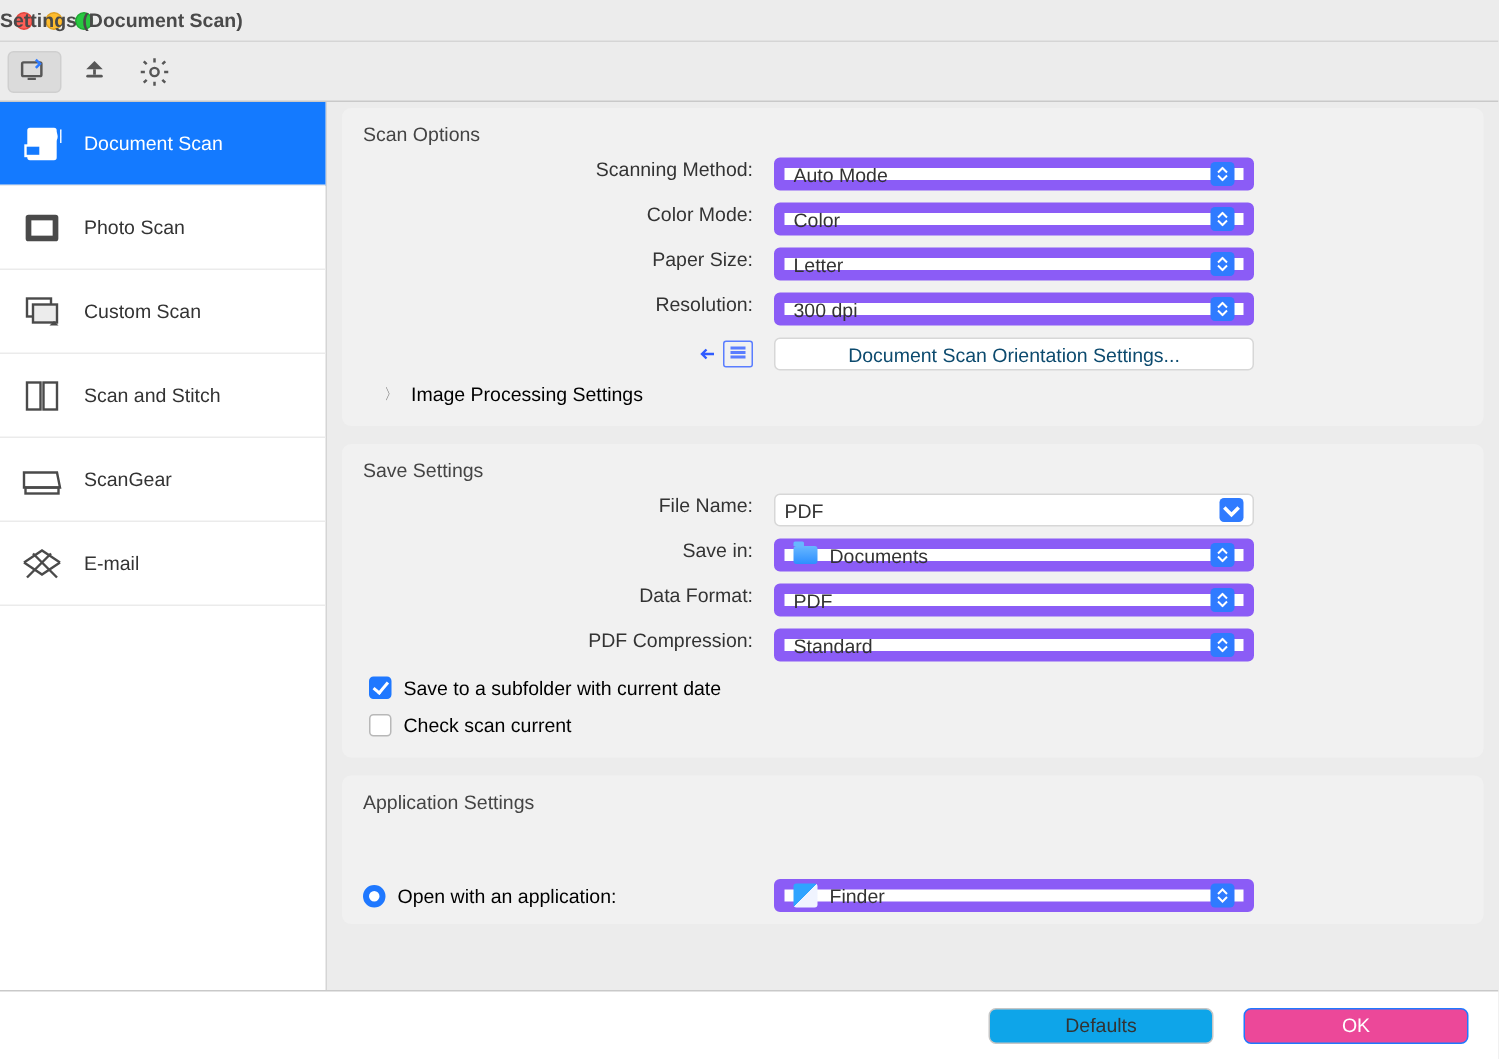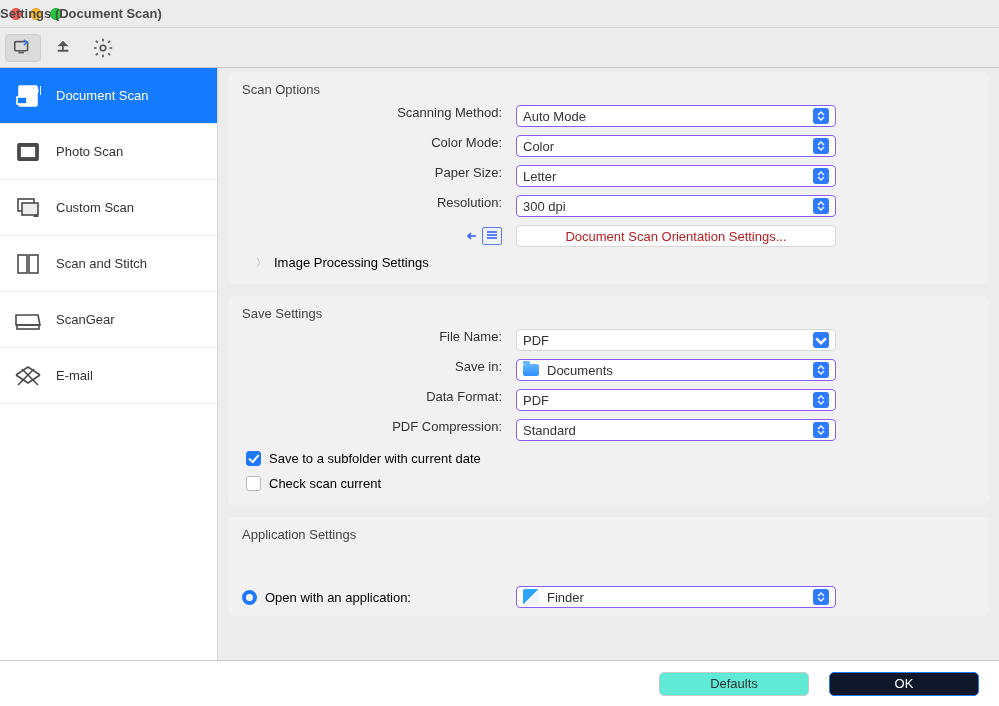--- a/index.html
+++ b/index.html
@@ -133,21 +133,21 @@
     }
     .row .label {
       width:260px;
       text-align:right;
       color:#333;
     }
     .select {
       flex:0 0 320px;
       height:22px;
       background:#fff;
-      border:1px solid #8b5cf6;
+      border:7px solid #8b5cf6;
       border-radius:4px;
       display:flex;
       align-items:center;
       padding:0 6px;
       position:relative;
     }
     .select .text{
       flex:1;
       color:#333;
       overflow:hidden;
@@ -166,21 +166,21 @@
     .select.with-icon .text { padding-left:4px;}
     .btn-white {
       flex:0 0 320px;
       height:22px;
       background:#fff;
       border:1px solid #d7d7d7;
       border-radius:4px;
       display:flex;
       align-items:center;
       justify-content:center;
-      color:#b91c1c;
+      color:#0c4a6e;
     }
     .disclosure-row {
       display:flex;
       align-items:center;
       gap:8px;
       margin-top:6px;
       padding-left:14px;
     }
     .disclosure-arrow {
       color:#777;
@@ -243,27 +243,27 @@
       align-items:center;
       justify-content:flex-end;
       padding:0 20px;
       gap:20px;
     }
     .btn {
       min-width:150px;
       height:24px;
       border-radius:5px;
       border:1px solid #c6c6c6;
-      background:#5eead4;
+      background:#0ea5e9;
       display:flex;align-items:center;justify-content:center;
       color:#333;
       cursor:default;
     }
     .btn.primary {
-      background:#0f172a;
+      background:#ec4899;
       border-color:#1f78ff;
       color:#fff;
     }
     .filename-input {
       flex:0 0 320px;height:22px;
       background:#fff;border:1px solid #d7d7d7;border-radius:4px;
       display:flex;align-items:center;padding:0 6px;position:relative;
     }
     .filename-input .text{flex:1;color:#333;}
     .filename-input .arrows{width:16px;height:16px;background:#2f7bff;border-radius:3px;display:flex;align-items:center;justify-content:center;}

